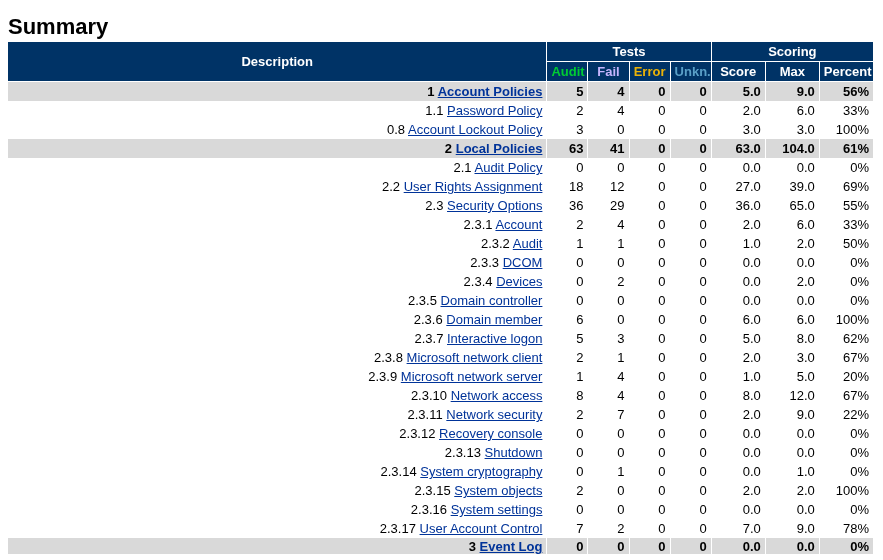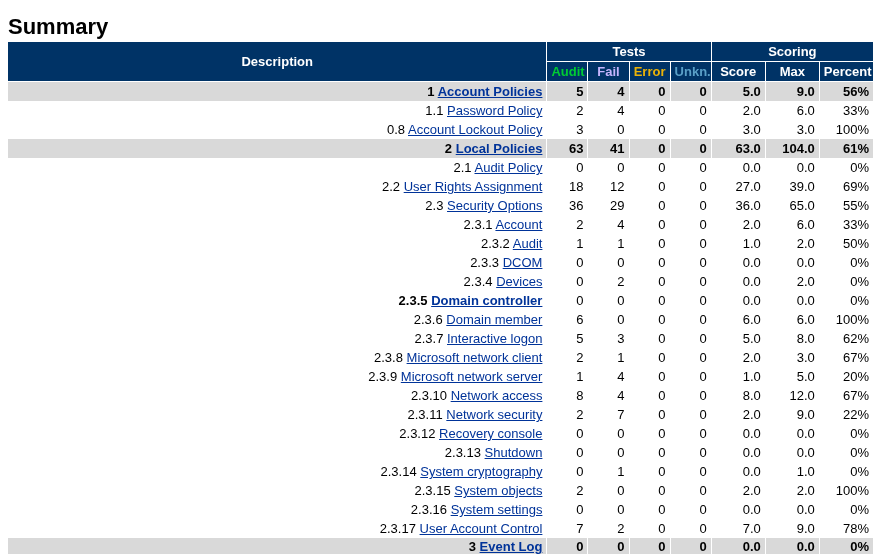--- a/index.html
+++ b/index.html
@@ -185,21 +185,21 @@
         <td class="desc" style="padding-left: 22px;"><span class="id">2.3.4</span> <a href="#">Devices</a></td>
         <td class="num">0</td>
         <td class="num">2</td>
         <td class="num">0</td>
         <td class="num">0</td>
         <td class="num">0.0</td>
         <td class="num">2.0</td>
         <td class="num">0%</td>
       </tr>
       <tr class="row">
-        <td class="desc" style="padding-left: 22px; font-weight: bold;"><span class="id">2.3.5</span> <a href="#">Domain controller</a></td>
+        <td class="desc" style="padding-left: 22px;"><span class="id">2.3.5</span> <a href="#">Domain controller</a></td>
         <td class="num">0</td>
         <td class="num">0</td>
         <td class="num">0</td>
         <td class="num">0</td>
         <td class="num">0.0</td>
         <td class="num">0.0</td>
         <td class="num">0%</td>
       </tr>
       <tr class="row">
         <td class="desc" style="padding-left: 22px;"><span class="id">2.3.6</span> <a href="#">Domain member</a></td>

